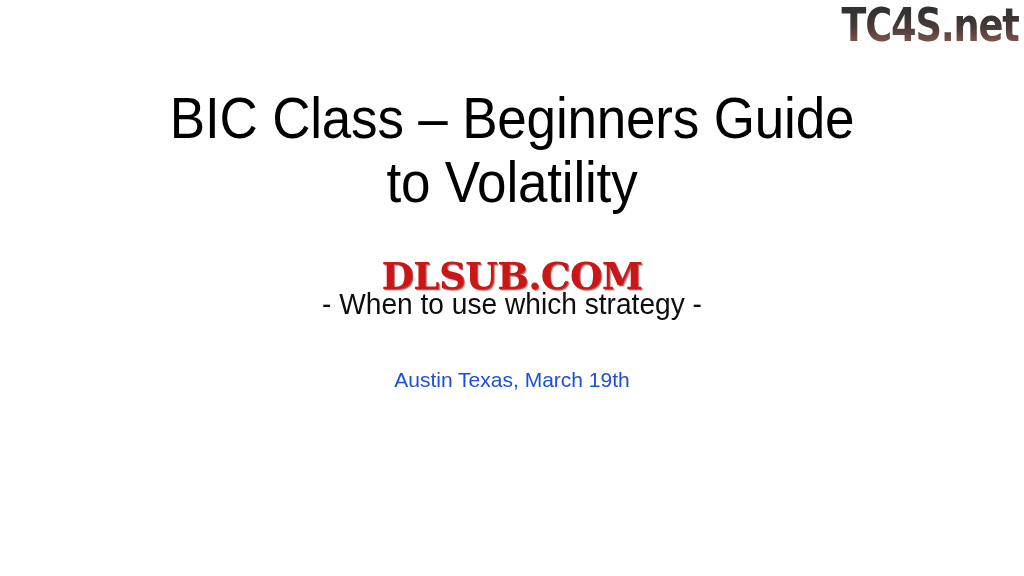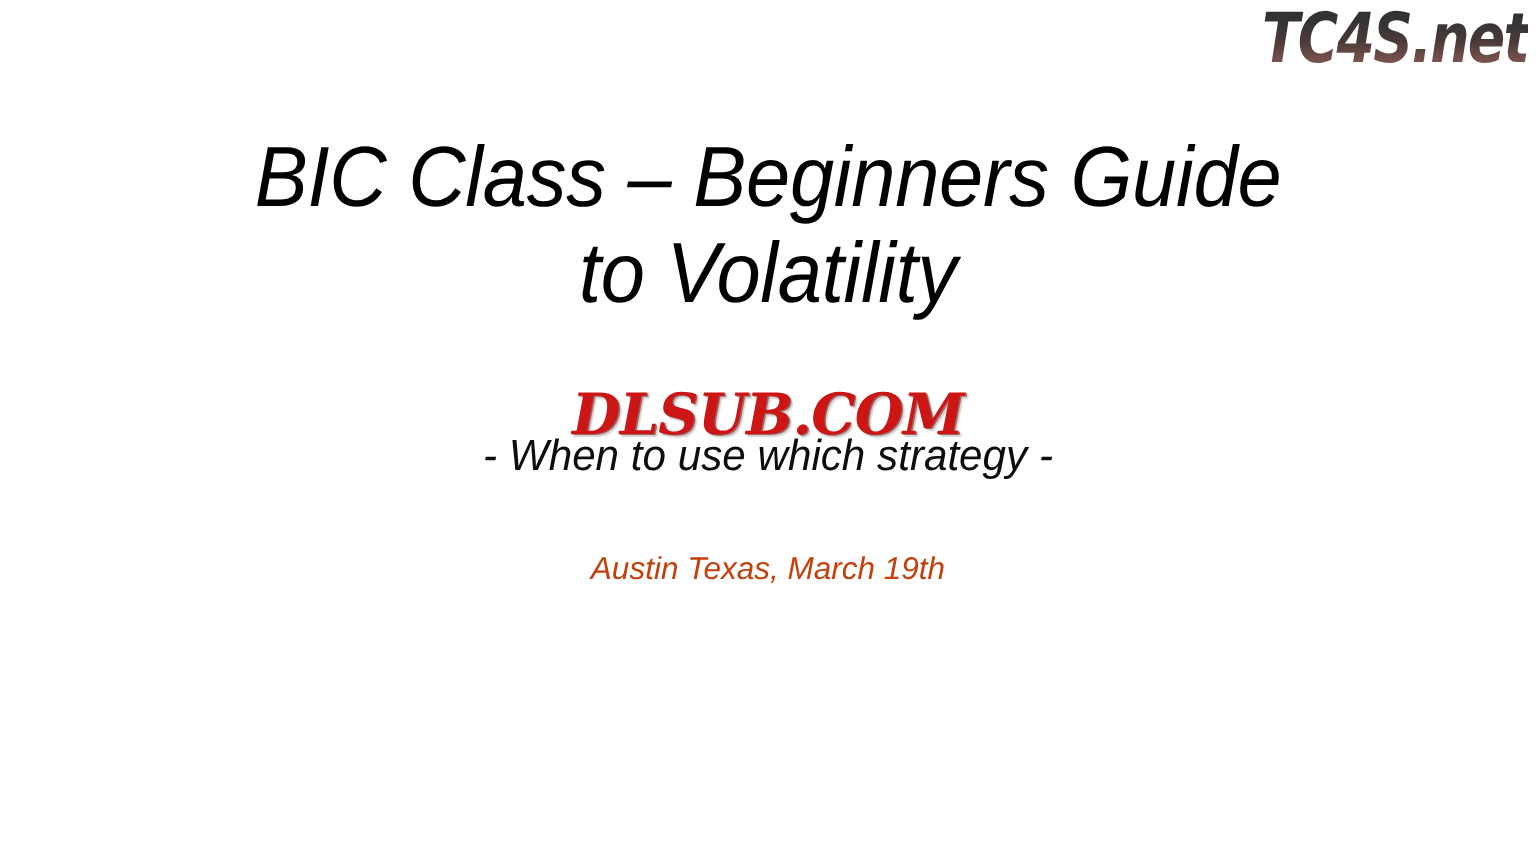--- a/index.html
+++ b/index.html
@@ -11,21 +11,20 @@
   body {
     font-family: "Liberation Sans", sans-serif;
   }
 
   #slide {
     position: relative;
     width: 1024px;
     height: 576px;
     background: #ffffff;
     overflow: hidden;
-    font-style: italic;
   }
 
   
   .brand-logo {
     position: absolute;
     top: 1px;
     right: 5px;
     font-family: "DejaVu Sans", sans-serif;
     font-weight: bold;
     font-size: 46px;
@@ -83,21 +82,21 @@
     white-space: nowrap;
   }
 
   
   .event-line {
     position: absolute;
     left: 0;
     right: 0;
     top: 367px;
     text-align: center;
-    color: #c2410c;
+    color: #1d4ed8;
     font-family: "Liberation Sans", sans-serif;
     font-weight: 400;
     font-size: 21px;
     line-height: 26px;
     white-space: nowrap;
   }
 
   
   .wm-dlsub {
     position: absolute;

